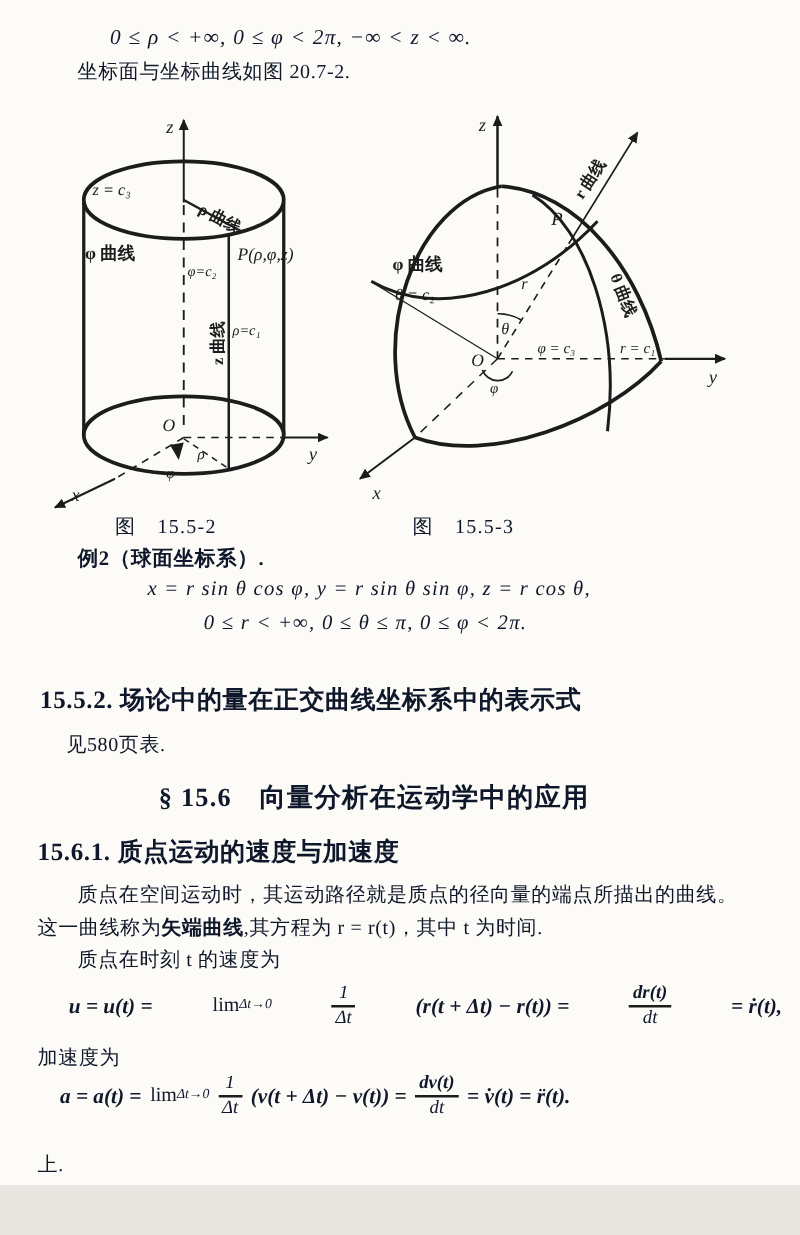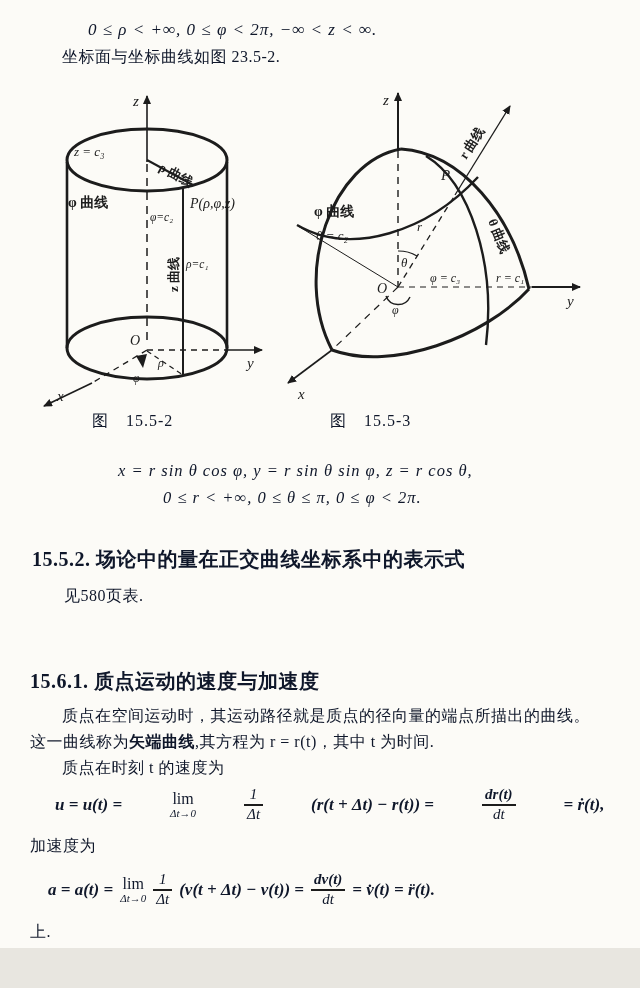--- a/index.html
+++ b/index.html
@@ -10,40 +10,40 @@
   }
   .abs{position:absolute;white-space:nowrap;}
   .cn{font-size:16px;letter-spacing:0.5px;}
   .math{font-style:italic;font-size:17px;letter-spacing:1px;}
   .bold{font-weight:bold;}
   .h-sub{font-weight:bold;font-size:20px;letter-spacing:0.5px;}
   .h-main{font-weight:bold;font-size:21px;letter-spacing:1px;}
   .caption{font-size:16px;letter-spacing:1px;}
   .mathrow{display:flex;align-items:center;gap:7px;font-style:italic;font-size:17px;}
   .mathrow .vec{font-weight:bold;}
-  .limblk{display:flex;flex-direction:column;align-items:center;line-height:1;font-style:normal;}
+  .limblk{display:flex;line-height:1;font-style:normal;}
   .limblk .limtop{font-size:16px;}
   .limblk .limsub{font-size:11px;font-style:italic;margin-top:1px;}
   .frac{display:flex;flex-direction:column;align-items:center;line-height:1.05;}
   .frac .bar{align-self:stretch;height:1.6px;background:#1c1c1c;margin:1px 0;}
   .frac .num,.frac .den{font-size:15px;padding:0 3px;}
   .pagenum{font-size:15px;font-weight:normal;letter-spacing:3px;}
   svg.fig{position:absolute;overflow:visible;}
   .svgt{font-family:"Liberation Serif","DejaVu Serif",serif;fill:#1c1c1c;}
   .svgt-it{font-style:italic;}
   .svgt-cn{font-weight:bold;}
   .stroke{stroke:#1c1c1c;fill:none;}
 </style>
 </head>
 <body>
 
 <div class="page">
 
   <div class="abs math" style="left:88px;top:20px;">0 ≤ ρ &lt; +∞,  0 ≤ φ &lt; 2π,  −∞ &lt; z &lt; ∞.</div>
-  <div class="abs cn" style="left:62px;top:47px;">坐标面与坐标曲线如图 23.5-2.</div>
+  <div class="abs cn" style="left:62px;top:47px;">坐标面与坐标曲线如图 20.7-2.</div>
 
   <svg class="fig" style="left:30px;top:88px;" width="255" height="322" viewBox="0 0 255 322">
     <defs>
       <marker id="ah1" markerWidth="11" markerHeight="9" refX="8" refY="4" orient="auto" markerUnits="userSpaceOnUse">
         <path d="M0,0 L9,4 L0,8 z" fill="#1c1c1c"></path>
       </marker>
     </defs>
 
     <line class="stroke" x1="117" y1="74" x2="117" y2="8" stroke-width="1.6" marker-end="url(#ah1)"></line>
     <text class="svgt svgt-it" x="103" y="18" font-size="15">z</text>
@@ -127,26 +127,28 @@
     <text class="svgt svgt-it" x="216" y="197" font-size="12">r = c₁</text>
     <text class="svgt svgt-it" x="97" y="208" font-size="14">O</text>
     <text class="svgt svgt-it" x="112" y="229" font-size="12">φ</text>
     <text class="svgt svgt-it" x="287" y="221" font-size="15">y</text>
     <text class="svgt svgt-it" x="18" y="314" font-size="15">x</text>
   </svg>
 
   <div class="abs caption" style="left:92px;top:411px;">图　15.5-2</div>
   <div class="abs caption" style="left:330px;top:411px;">图　15.5-3</div>
 
+  <div class="abs cn bold" style="left:62px;top:436px;font-size:16.5px;">例2（球面坐标系）.</div>
   <div class="abs math" style="left:118px;top:461px;font-size:16.5px;">x = r sin θ cos φ,  y = r sin θ sin φ,  z = r cos θ,</div>
   <div class="abs math" style="left:163px;top:488px;font-size:16.5px;">0 ≤ r &lt; +∞,  0 ≤ θ ≤ π,  0 ≤ φ &lt; 2π.</div>
 
   <div class="abs h-sub" style="left:32px;top:546px;">15.5.2. 场论中的量在正交曲线坐标系中的表示式</div>
-  <div class="abs cn" style="left:64px;top:586px;">见580页表.</div>
+  <div class="abs cn" style="left:53px;top:586px;">见580页表.</div>
 
+  <div class="abs h-main" style="left:127px;top:624px;">§ 15.6　向量分析在运动学中的应用</div>
 
   <div class="abs h-sub" style="left:30px;top:668px;">15.6.1. 质点运动的速度与加速度</div>
   <div class="abs cn" style="left:62px;top:706px;">质点在空间运动时，其运动路径就是质点的径向量的端点所描出的曲线。</div>
   <div class="abs cn" style="left:30px;top:732px;"><span>这一曲线称为</span><span class="bold">矢端曲线</span><span>,其方程为 r = r(t)，其中 t 为时间.</span></div>
   <div class="abs cn" style="left:62px;top:758px;">质点在时刻 t 的速度为</div>
 
   <div class="abs mathrow" style="left:55px;top:782px;height:46px;gap:48px;">
     <span class="vec">u = u(t) =</span>
     <span class="limblk">
       <span class="limtop">lim</span>
@@ -161,21 +163,21 @@
     <span class="frac">
       <span class="num vec">dr(t)</span>
       <span class="bar"></span>
       <span class="den">dt</span>
     </span>
     <span class="vec">= ṙ(t),</span>
   </div>
 
   <div class="abs cn" style="left:30px;top:836px;">加速度为</div>
 
-  <div class="abs mathrow" style="left:48px;top:854px;height:46px;margin-top:13px;">
+  <div class="abs mathrow" style="left:48px;top:854px;height:46px;">
     <span class="vec">a = a(t) =</span>
     <span class="limblk">
       <span class="limtop">lim</span>
       <span class="limsub">Δt→0</span>
     </span>
     <span class="frac">
       <span class="num">1</span>
       <span class="bar"></span>
       <span class="den">Δt</span>
     </span>

